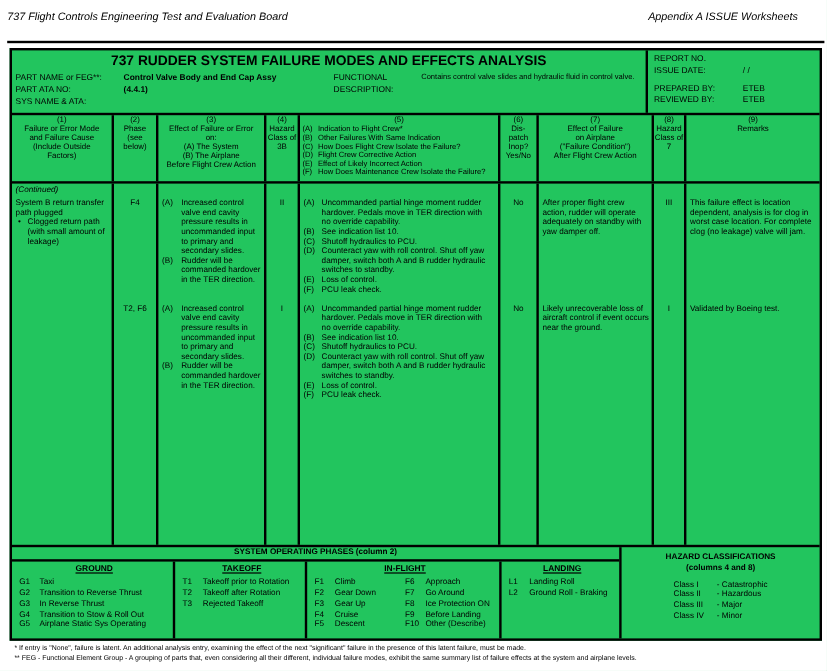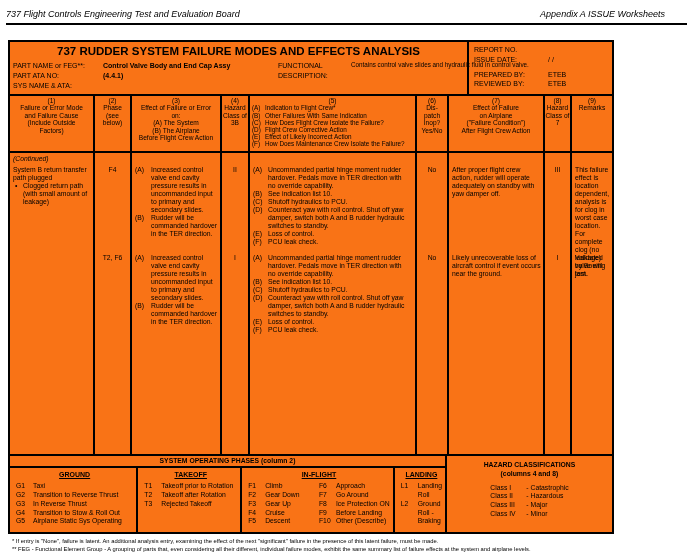--- a/index.html
+++ b/index.html
@@ -8,29 +8,29 @@
     width:689px; height:559px; position:relative;
     font-family:"Liberation Sans", sans-serif; color:#000;
     -webkit-font-smoothing:antialiased;
   }
   .pre { white-space:pre-line; }
 
   
   .pagehdr {
     position:absolute; left:6px; right:2px; top:9px;
     display:flex; justify-content:space-between;
-    font-style:italic; font-size:9px; padding-bottom:4px;
+    font-style:italic; font-size:9px; padding-bottom:15px;
     border-bottom:2.5px solid #000;
   }
   .pagehdr .right { margin-right:22px; }
 
   
   .table {
-    position:absolute; left:8px; top:40px; width:606px; height:494px;
-    border:2px solid #000; background:#f97316;
+    position:absolute; left:8px; top:40px; width:677px; height:494px;
+    border:2px solid #000; background:#22c55e;
   }
 
   
   .titleblock { display:flex; height:54px; border-bottom:2px solid #000; }
   .tb-left { flex:1; position:relative; }
   .tb-title { text-align:center; font-weight:bold; font-size:11.5px; margin-top:3px; }
   .tb-fields { position:absolute; left:3px; top:19px; font-size:7px; line-height:1.45; }
   .fl-row { display:flex; }
   .fl { width:90px; }
   .fv { font-weight:bold; }

